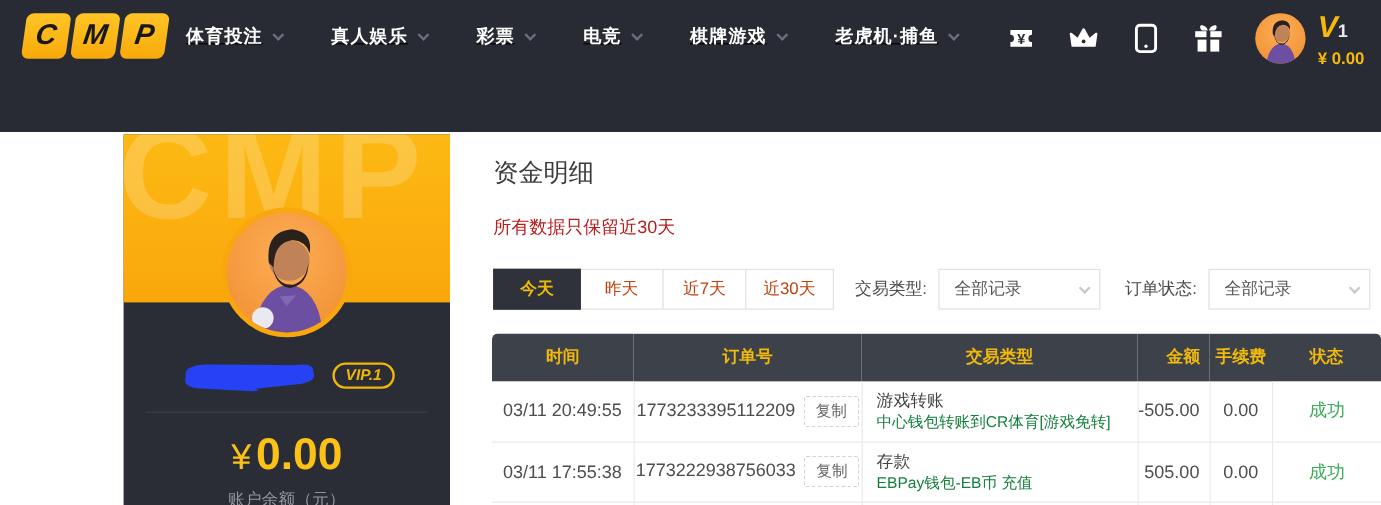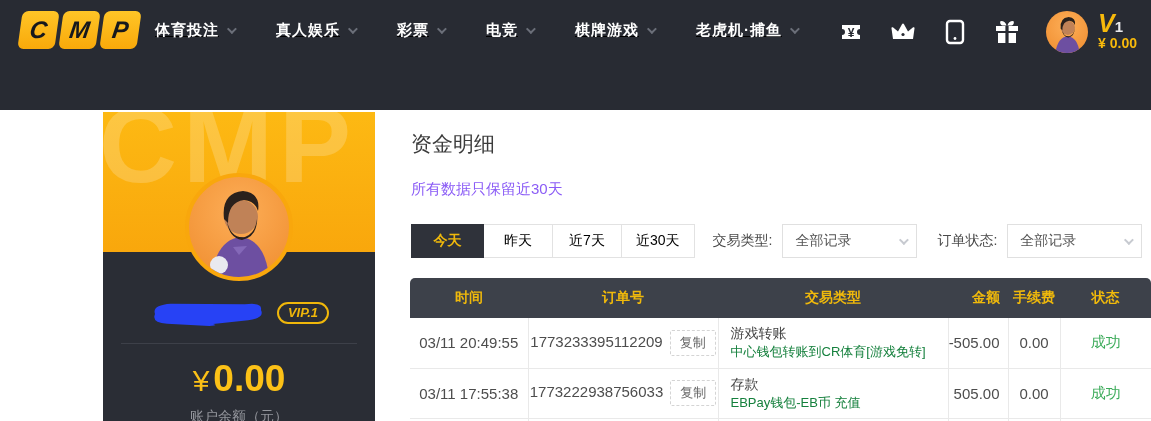--- a/index.html
+++ b/index.html
@@ -16,21 +16,21 @@
   .mainnav { position:absolute; left:155px; top:0; height:60px; display:flex; align-items:center; gap:42px;text-decoration:underline; }
   .nav-item { display:flex; align-items:center; gap:8px; color:#ffffff; font-size:15px; font-weight:bold;
     letter-spacing:1px; cursor:pointer; white-space:nowrap; }
   .chev { display:inline-block; width:7px; height:7px; border-right:2px solid #6b6f79;
     border-bottom:2px solid #6b6f79; transform:rotate(45deg) translateY(-2px); }
   .top-icons { position:absolute; right:0; top:0; height:64px; display:flex; align-items:center; }
   .ticon { width:26px; height:26px; margin-right:26px; display:flex; align-items:center; justify-content:center; cursor:pointer; }
   .avatar-sm { width:42px; height:42px; border-radius:50%; overflow:hidden; margin-right:10px;
     background:radial-gradient(circle at 50% 35%, #fdae57, #ef8c2e); cursor:pointer; flex-shrink:0; }
   .vipcol { margin-right:14px; cursor:pointer; }
-  .vline1 { line-height:18px; }
+  .vline1 { line-height:28px; }
   .vline1 .v { color:#f7b90b; font-size:25px; font-weight:900; font-style:italic; }
   .vline1 .n { color:#e9eaec; font-size:15px; font-weight:bold; }
   .vline2 { color:#f7b90b; font-size:14px; font-weight:bold; line-height:14px; }
 
   
   .sidebar { position:absolute; left:103px; top:112px; width:272px; height:309px; background:#2a2d35; }
   .side-hero { position:absolute; left:0; top:0; width:272px; height:140px; overflow:hidden;
     background:linear-gradient(180deg,#fdb913,#f9a70c); }
   .watermark { position:absolute; left:-4px; top:-30px; font-size:108px; font-weight:800;
     color:rgba(255,255,255,0.20); letter-spacing:6px; white-space:nowrap; }
@@ -44,24 +44,24 @@
     color:#f0b70a; font-size:13px; font-weight:bold; font-style:italic; white-space:nowrap; }
   .side-divider { position:absolute; left:18px; top:231px; width:236px; height:1px; background:#3d4049; }
   .side-balance { position:absolute; left:0; top:246px; width:272px; text-align:center;
     color:#fcc117; font-size:37px; font-weight:bold; }
   .side-balance .yen { font-size:30px; font-weight:normal; margin-right:4px; }
   .side-balance-label { position:absolute; left:0; top:296px; width:272px; text-align:center;
     color:#94969d; font-size:14px; }
 
   
   .main-title { position:absolute; left:411px; top:130px; font-size:21px; color:#3c3c3c; }
-  .main-sub { position:absolute; left:411px; top:180px; font-size:15px; color:#8b5cf6; }
+  .main-sub { position:absolute; left:411px; top:180px; font-size:15px; color:#b91c1c; }
   .controls { position:absolute; left:411px; top:224px; height:34px; display:flex; align-items:center; }
   .tab { height:34px; min-width:70px; padding:0 14px; display:flex; align-items:center; justify-content:center;
-    background:#fff; border:1px solid #e2e2e2; margin-left:-1px; font-size:14px; color:#000000; cursor:pointer; white-space:nowrap; }
+    background:#fff; border:1px solid #e2e2e2; margin-left:-1px; font-size:14px; color:#c2410c; cursor:pointer; white-space:nowrap; }
   .tab:first-child { margin-left:0; min-width:73px; }
   .tab.active { background:#2f323a; border-color:#2f323a; color:#f0b90b; font-weight:bold; position:relative; z-index:1; }
   .filter-label { margin-left:18px; font-size:14px; color:#4a4a4a; white-space:nowrap; }
   .filter-label.second { margin-left:20px; }
   .select { margin-left:10px; width:135px; height:34px; border:1px solid #e0e0e0; background:#fff;
     display:flex; align-items:center; justify-content:space-between; padding:0 10px 0 12px;
     font-size:14px; color:#555; cursor:pointer; }
   .select .chev { border-color:#c7cad0; }
 
   

